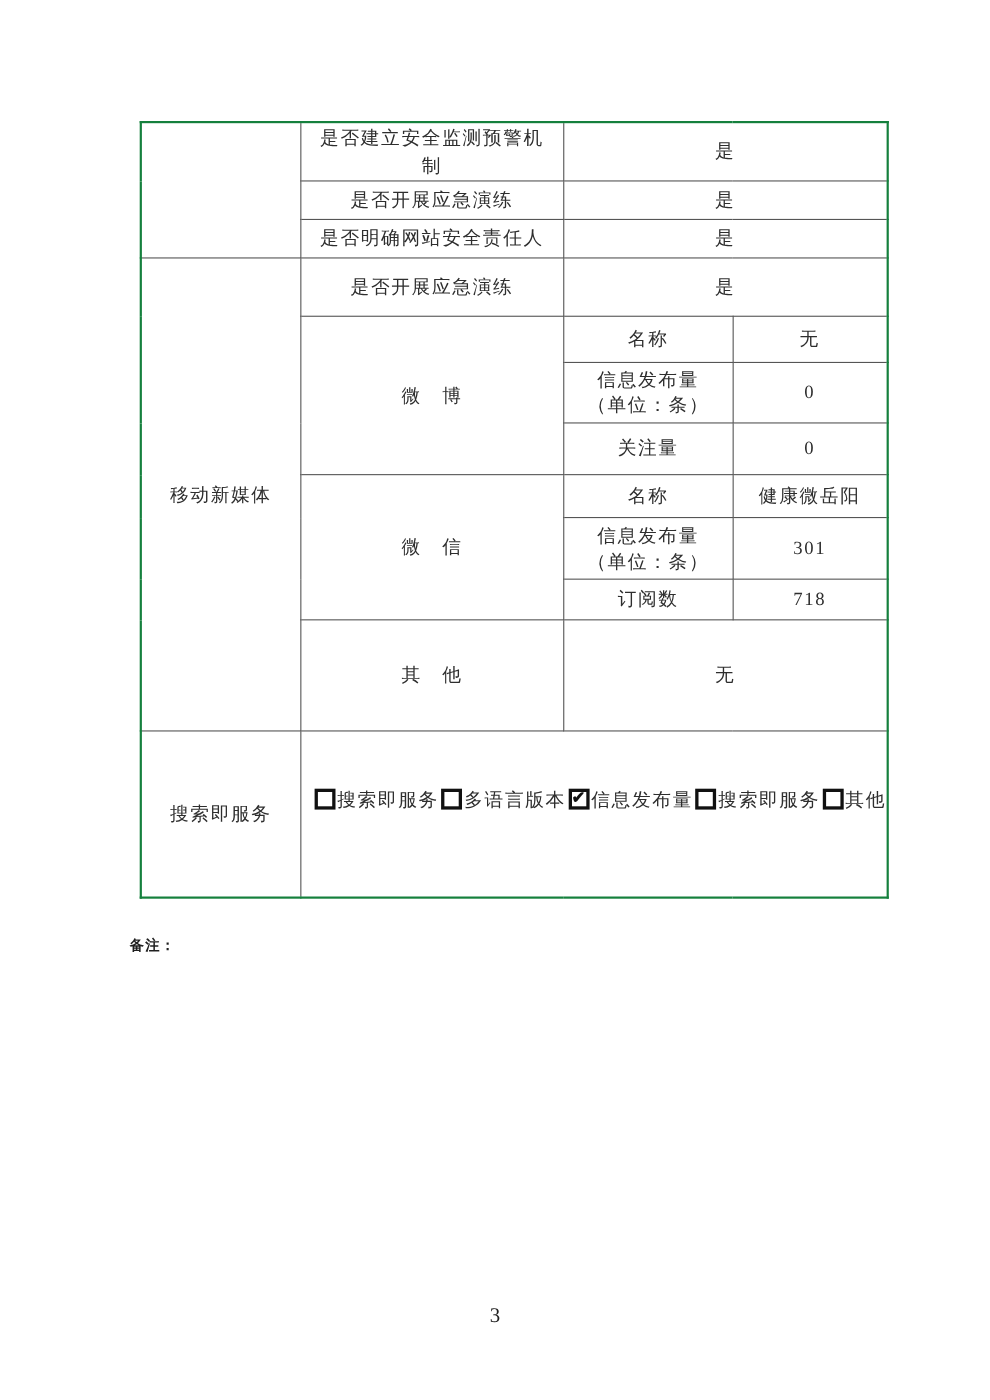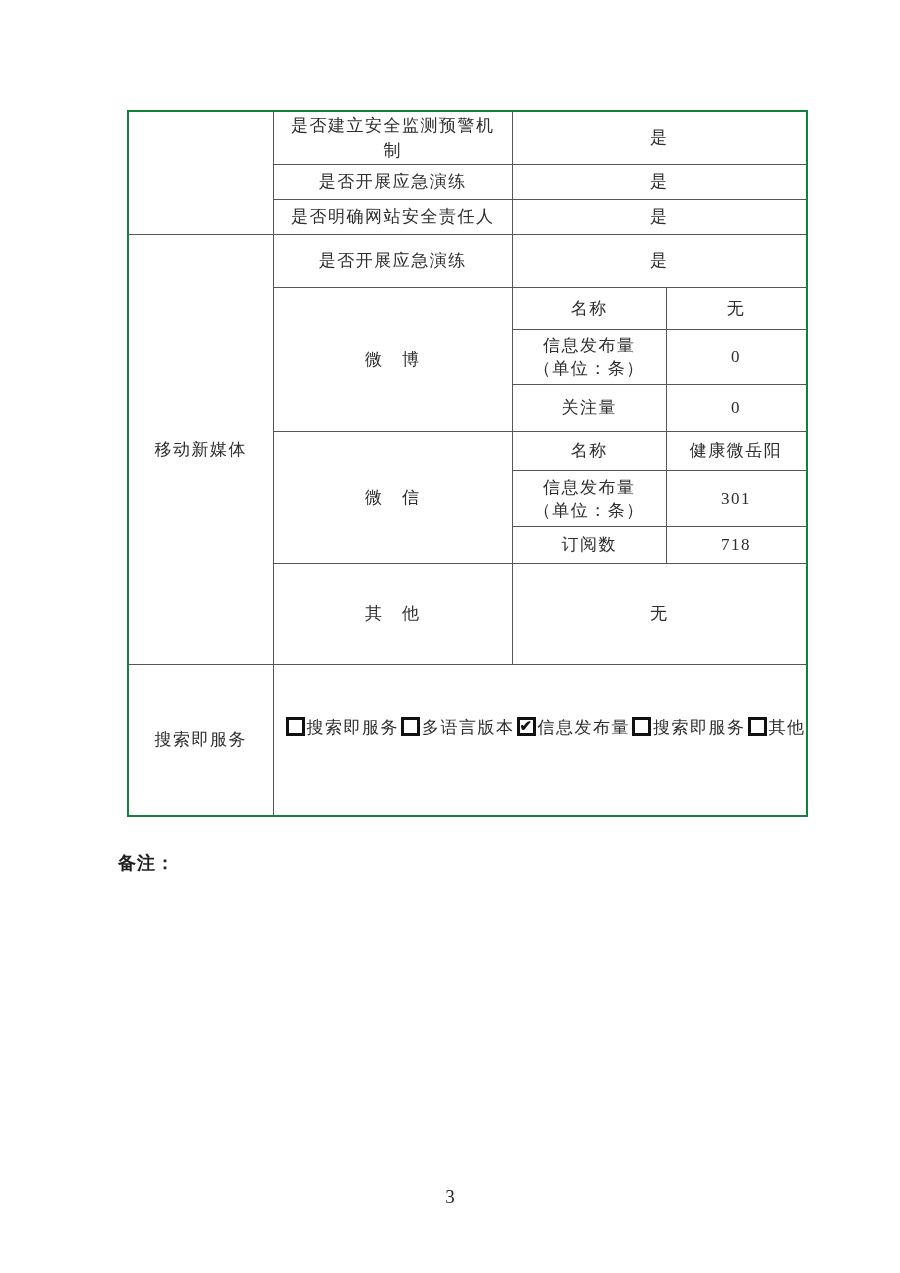--- a/index.html
+++ b/index.html
@@ -74,21 +74,21 @@
     top: -6px;
     font-size: 15px;
     font-weight: bold;
     color: #111111;
     letter-spacing: 0;
   }
   .remark {
     position: absolute;
     left: 118px;
     top: 851px;
-    font-size: 18px;
+    font-size: 13px;
     font-weight: bold;
     letter-spacing: 1px;
     color: #1f1f1f;
   }
   .pagenum {
     position: absolute;
     left: 0;
     top: 1186px;
     width: 900px;
     text-align: center;

